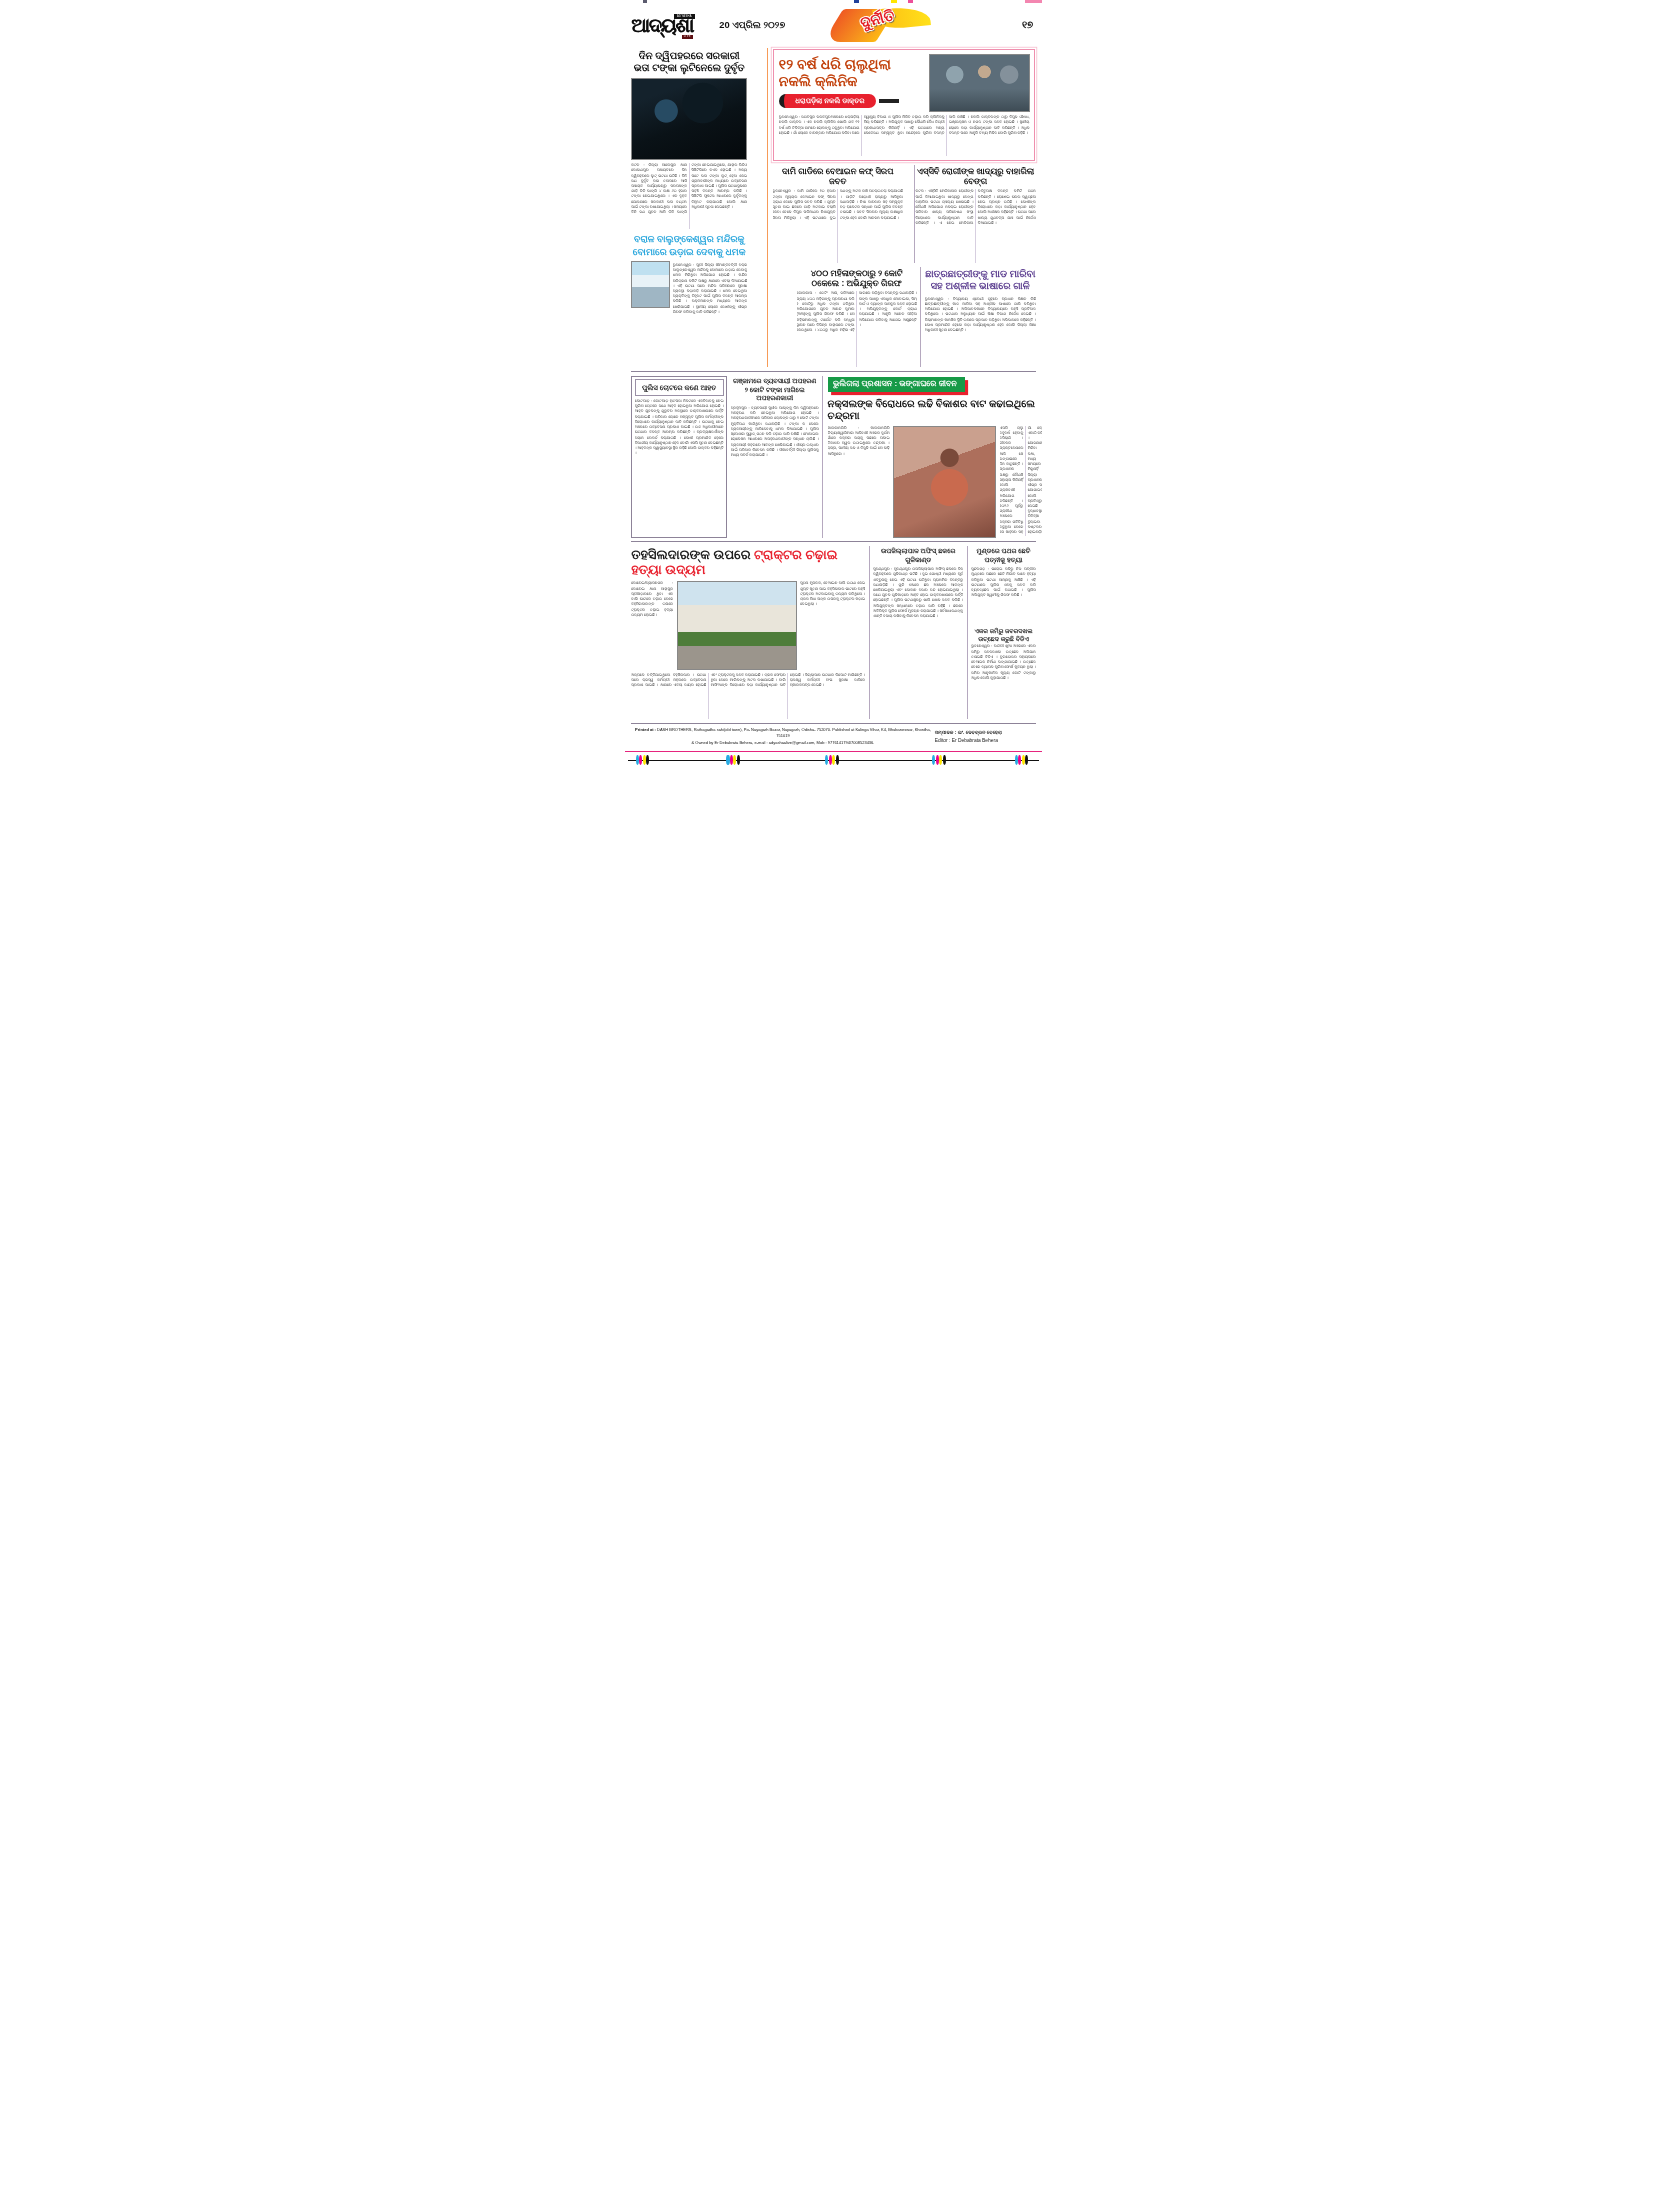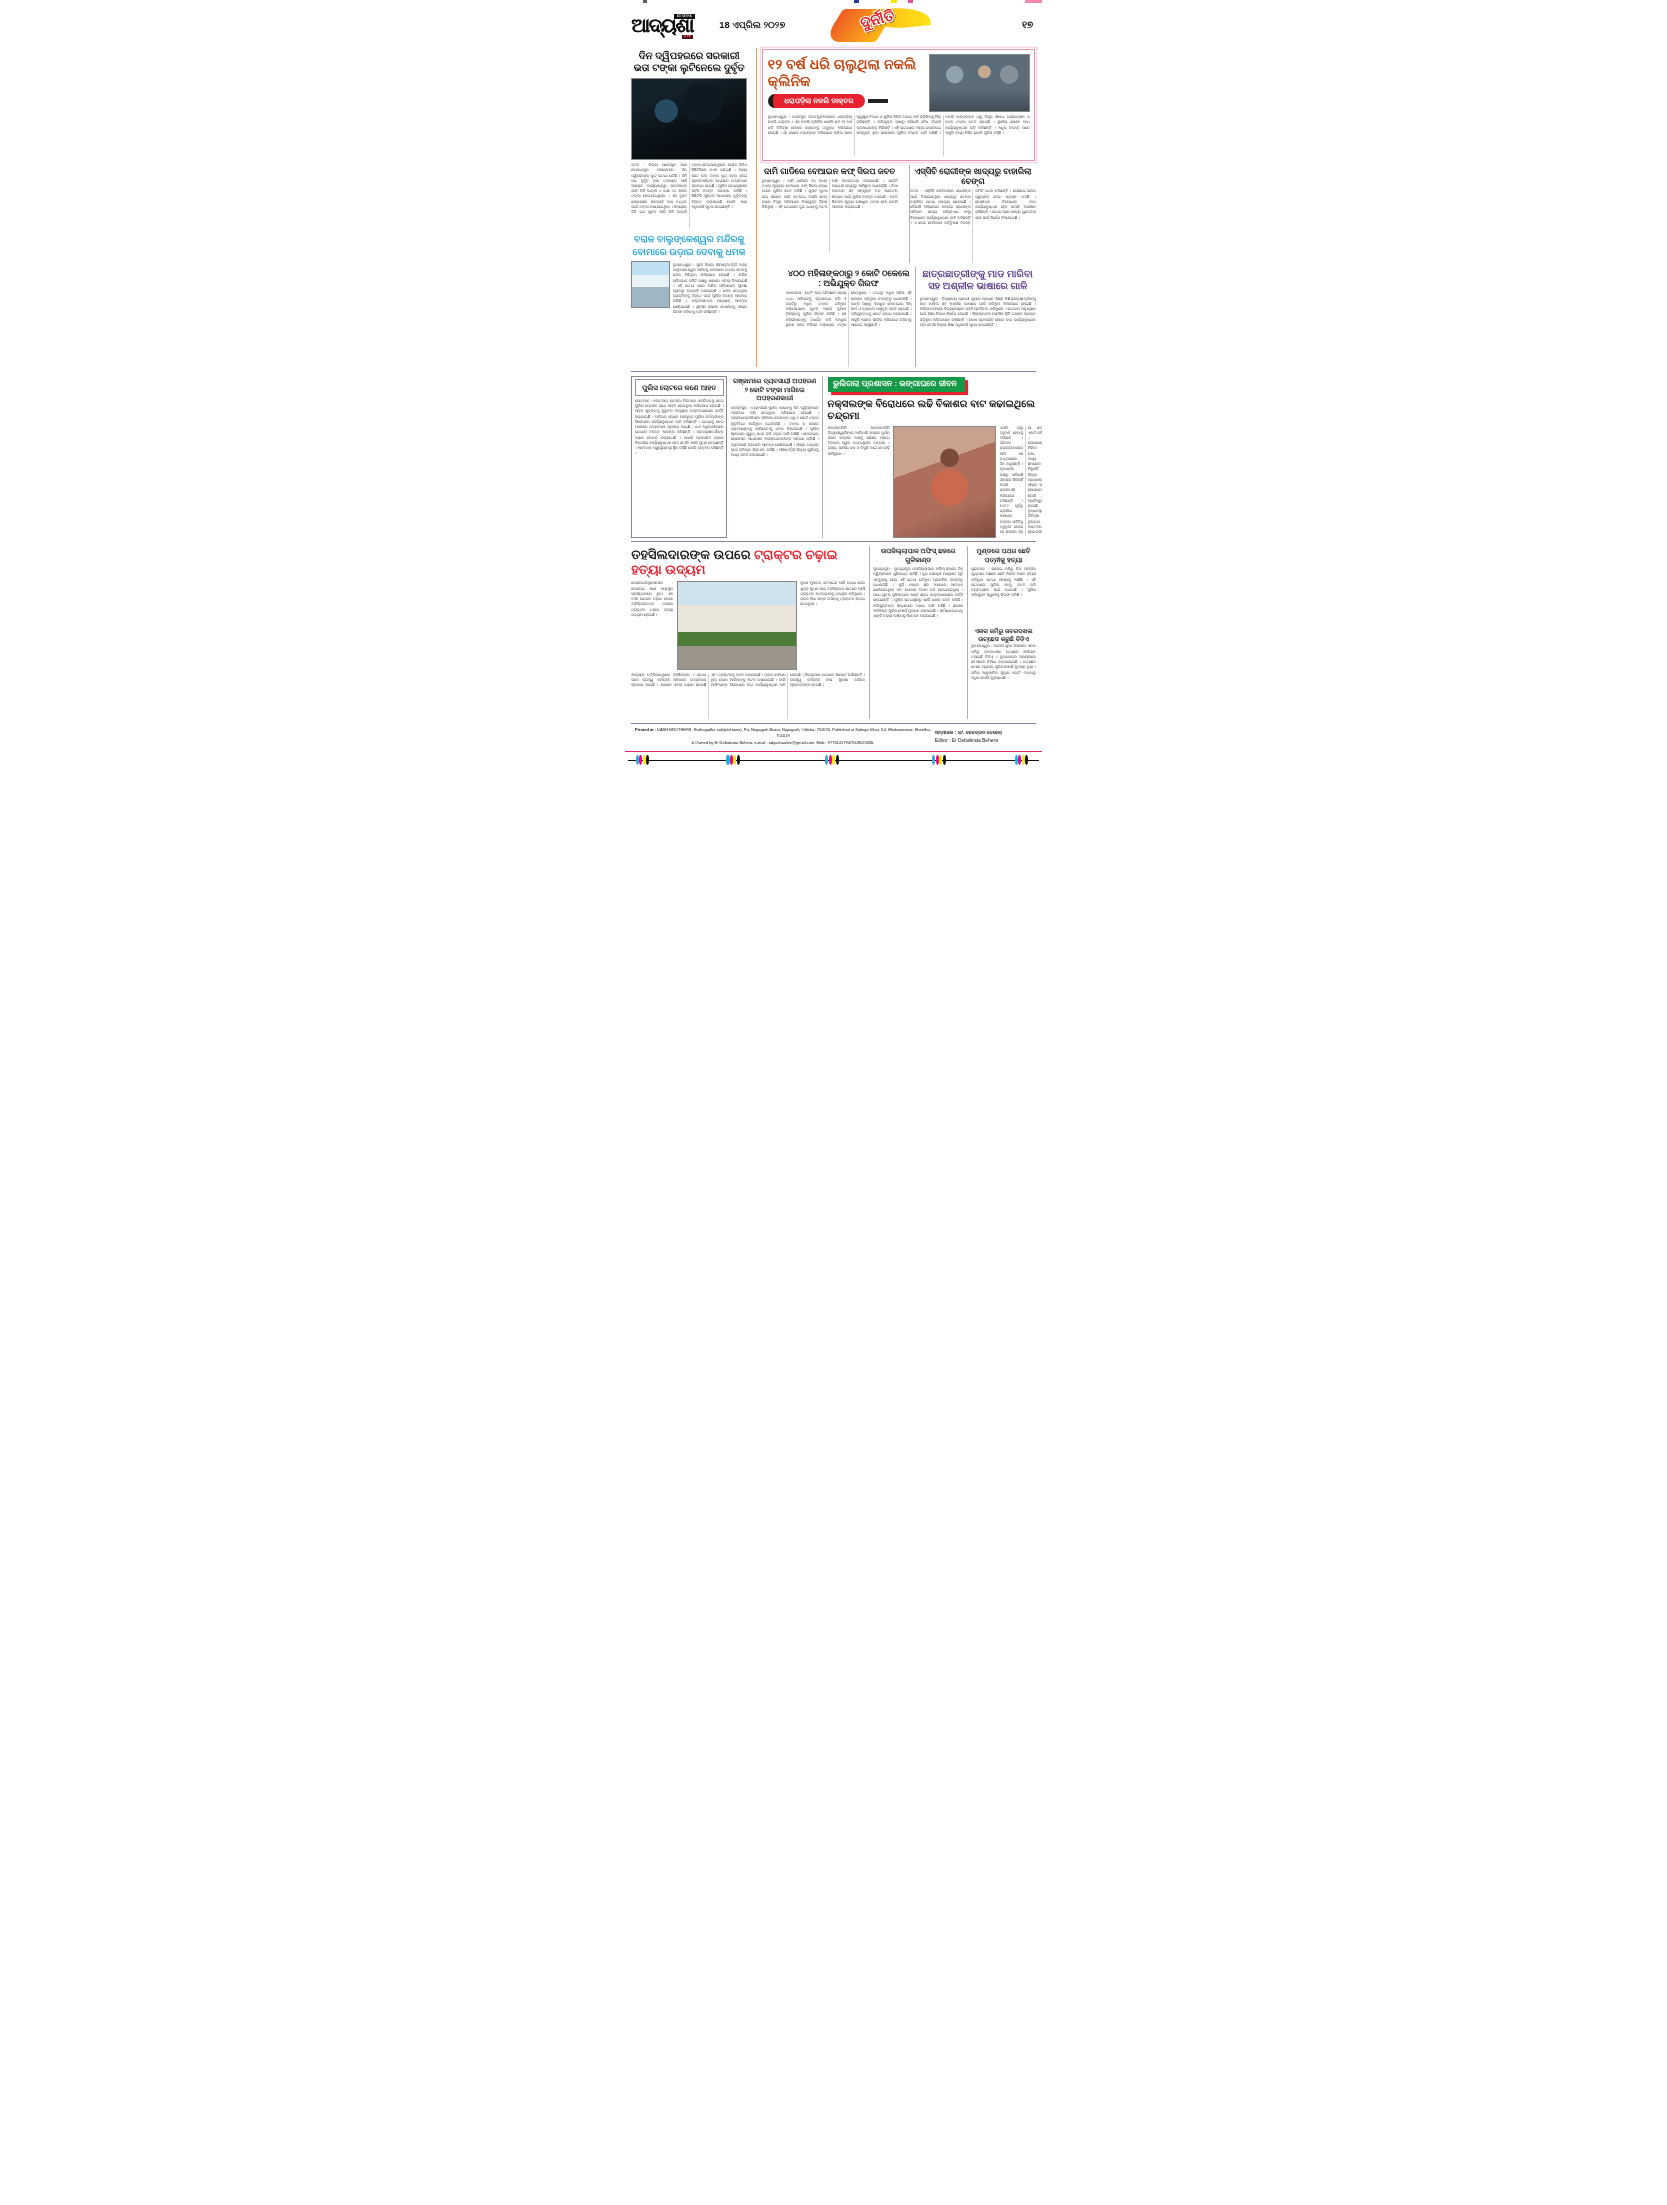--- a/index.html
+++ b/index.html
@@ -31,21 +31,21 @@
 
   
   .body-txt{font-size:3.8px;line-height:1.38;text-align:justify;color:#232323;overflow:hidden;}
   .cols2{column-count:2;column-gap:4.4px;column-rule:0.4px solid #d7cfe0;}
   .cols3{column-count:3;column-gap:4.4px;column-rule:0.4px solid #d7cfe0;}
   .hrule{height:1.3px;background:#8d8398;margin:3.5px 0;}
   .main{padding:0 6.2px;}
 
   
   .rowA{display:flex;margin-top:1.8px;}
-  .colA1{flex:0 0 116px;border-right:1.8px solid #f79b57;padding-right:9px;}
+  .colA1{flex:0 0 116px;border-right:1.8px solid #f79b57;padding-right:20px;}
   .h-black2{font-size:10px;font-weight:bold;text-align:center;line-height:1.25;color:#101010;margin:1.8px 0 3.5px 0;}
   .photo{width:100%;border:0.4px solid #888;box-sizing:border-box;}
   .ph-robber{height:82px;background:
      radial-gradient(circle at 30% 40%, #274b63 0 12%, transparent 13%),
      radial-gradient(circle at 62% 30%, #0d1a22 0 22%, transparent 23%),
      linear-gradient(160deg,#14222c 20%,#0a1217 55%,#05090c);}
   .colA1 .body-txt{height:66px;margin-top:2.6px;}
   .h-blue2{font-size:9.3px;font-weight:bold;text-align:center;line-height:1.3;color:#2ba7dd;margin:4.4px 0 2.6px 0;}
   .temple-wrap{height:74px;overflow:hidden;}
   .ph-temple{float:left;width:37px;height:45px;margin:0.9px 2.6px 0.9px 0;border:0.4px solid #888;background:
@@ -149,21 +149,21 @@
     <i class="rt-magenta"></i>
     <i class="rt-pinkbar"></i>
   </div>
 
   <header class="masthead">
     <div class="logo">
       <span class="logo-badge">ADYASHA</span>
       <span class="logo-text">ଆଦ୍ୟଶା</span>
       <span class="logo-live">LIVE</span>
     </div>
-    <div class="m-date">18 ଏପ୍ରିଲ ୨୦୨୭</div>
+    <div class="m-date">20 ଏପ୍ରିଲ ୨୦୨୭</div>
     <div class="swoosh">
       <i class="sw1"></i>
       <i class="sw2"></i>
       <span class="section-label">ଦୁର୍ନୀତି</span>
     </div>
     <div class="pageno">୧୭</div>
   </header>
 
   <div class="main">
 

